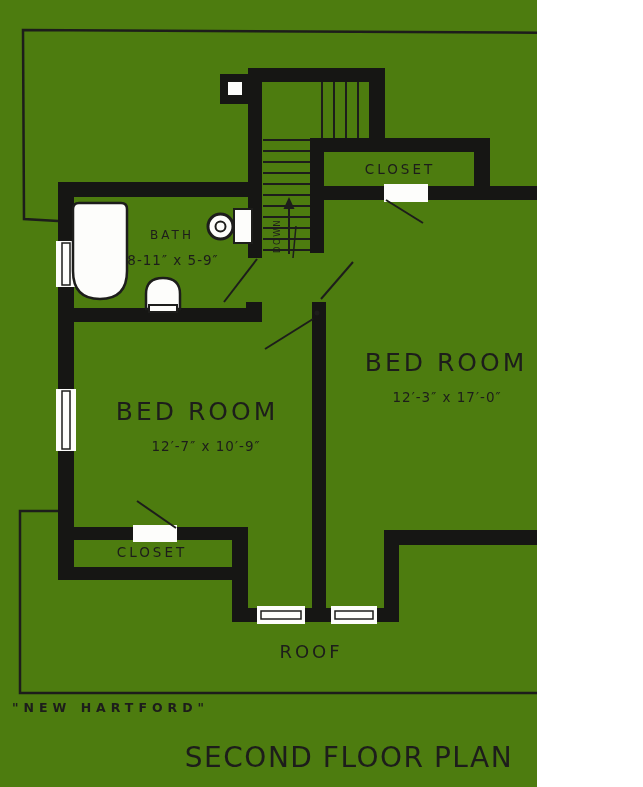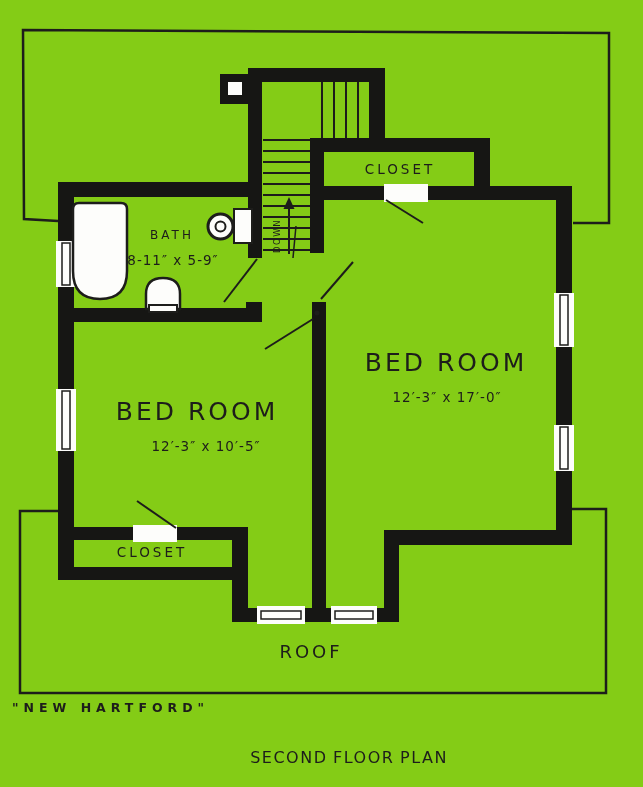--- a/index.html
+++ b/index.html
@@ -1,19 +1,19 @@
 <!DOCTYPE html>
 <html><head>
 <meta charset="utf-8">
 <style>
   html,body{margin:0;padding:0;background:#ffffff;}
   .sheet{
     position:relative;
-    width:643px;height:787px;
-    background:#84cc16;
+    width:537px;height:787px;
+    background:#4d7c0f;
     font-family:"DejaVu Sans", sans-serif;
     color:#1d1d1b;
     overflow:hidden;
   }
   .sheet svg{position:absolute;left:0;top:0;}
   .plan-label{
     position:absolute;
     transform:translate(-50%,-50%);
     white-space:nowrap;
     color:#1d1d1b;
@@ -30,21 +30,21 @@
     font-size:8.5px;letter-spacing:1.5px;color:#1d1d1b;
   }
   .lbl-housename{
     position:absolute;
     font-size:12.5px;font-weight:bold;letter-spacing:5px;
     color:#1d1d1b;white-space:nowrap;
   }
   .lbl-title{
     position:absolute;
     transform:translate(-50%,-50%);
-    font-size:16px;letter-spacing:1.5px;word-spacing:-1px;
+    font-size:28px;letter-spacing:1.5px;word-spacing:-1px;
     color:#1d1d1b;white-space:nowrap;
   }
 </style>
 </head>
 <body>
 
 <div class="sheet">
 
   <svg width="643" height="787" viewBox="0 0 643 787">
 
@@ -155,21 +155,21 @@
     </g>
     <circle cx="317" cy="313" r="2.5" fill="#1d1d1b"></circle>
   </svg>
 
   <div class="plan-label lbl-closet" style="left:400px;top:170px;">CLOSET</div>
 
   <div class="plan-label lbl-bath" style="left:172px;top:235px;">BATH</div>
   <div class="plan-label lbl-dim" style="left:173px;top:261px;">8-11″ x 5-9″</div>
 
   <div class="plan-label lbl-room" style="left:197px;top:411px;">BED ROOM</div>
-  <div class="plan-label lbl-dim" style="left:206px;top:447px;">12′-3″ x 10′-5″</div>
+  <div class="plan-label lbl-dim" style="left:206px;top:447px;">12′-7″ x 10′-9″</div>
 
   <div class="plan-label lbl-room" style="left:446px;top:362px;">BED ROOM</div>
   <div class="plan-label lbl-dim" style="left:447px;top:398px;">12′-3″ x 17′-0″</div>
 
   <div class="plan-label lbl-closet" style="left:152px;top:553px;">CLOSET</div>
 
   <div class="plan-label lbl-roof" style="left:311px;top:652px;">ROOF</div>
 
   <div class="lbl-down" style="left:277px;top:236px;">DOWN</div>
 

